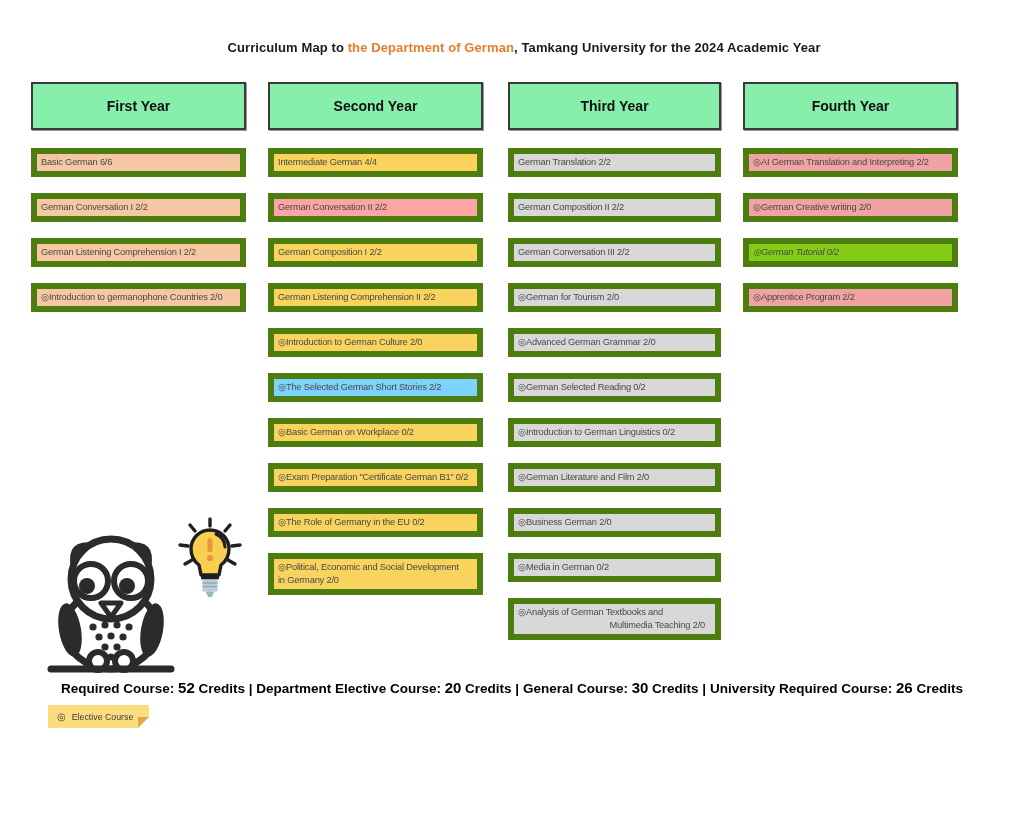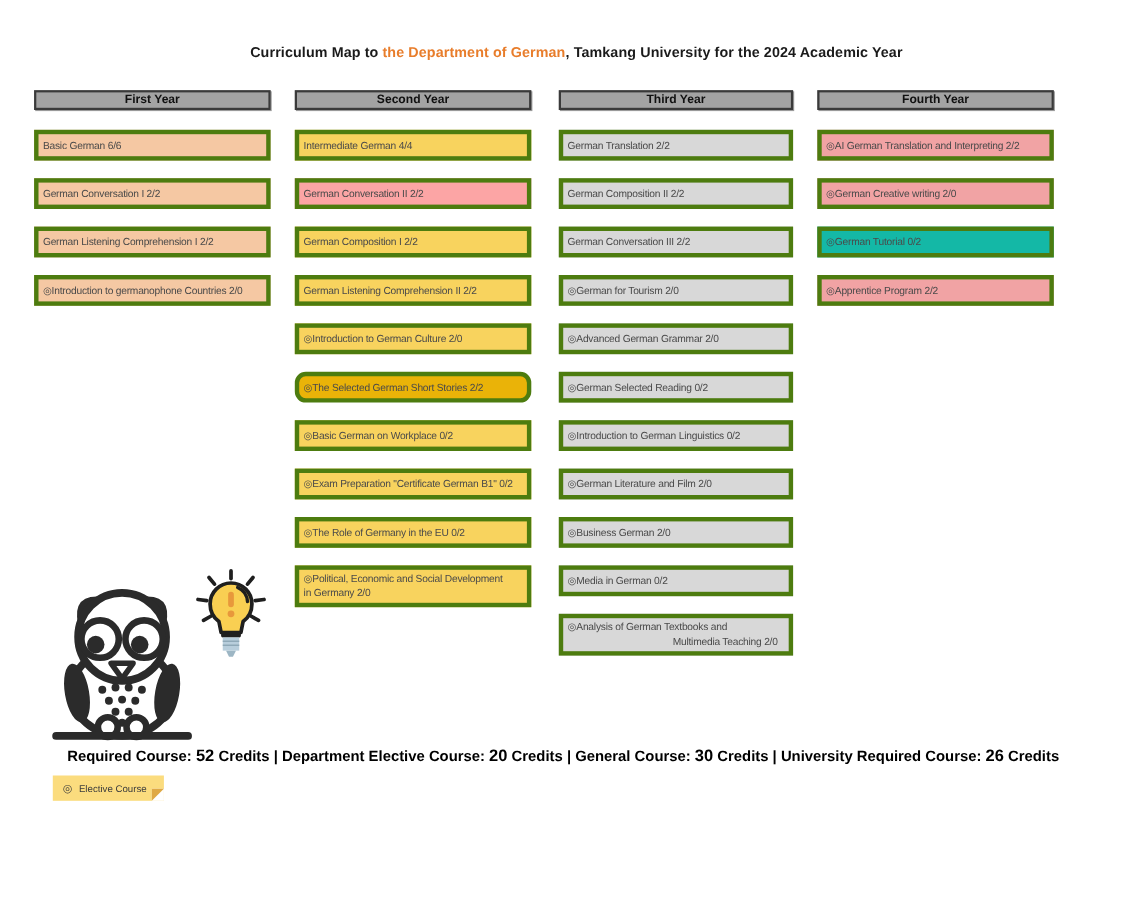--- a/index.html
+++ b/index.html
@@ -15,27 +15,27 @@
   .title .hl { color:#E87D2B; }
 
   .columns { position:absolute; top:82px; left:0; width:100%; height:560px; }
   .column { position:absolute; top:0; }
   .column:nth-child(1) { left:31px;  width:215px; }
   .column:nth-child(2) { left:268px; width:215px; }
   .column:nth-child(3) { left:508px; width:213px; }
   .column:nth-child(4) { left:743px; width:215px; }
 
   .col-header {
-    box-sizing:border-box; height:18px; border:2px solid #3a3a3a; background:#a3a3a3;
+    box-sizing:border-box; height:48px; border:2px solid #3a3a3a; background:#86efac;
     display:flex; align-items:center; justify-content:center;
-    font-size:11px; font-weight:bold; color:#111; margin-bottom:18px;
+    font-size:14px; font-weight:bold; color:#111; margin-bottom:18px;
     box-shadow:1px 1px 0 #9a9a9a;
   }
   .course {
-    box-sizing:border-box; min-height:28px; border:4px solid #4d7c0f;
+    box-sizing:border-box; min-height:28px; border:6px solid #4d7c0f;
     margin-bottom:16px; padding:2px 4px; display:flex; flex-direction:column;
     justify-content:center; overflow:hidden;
   }
   .course-line {
     font-size:9.3px; color:#4a4a4a; line-height:13px;
     letter-spacing:-0.2px; white-space:nowrap;
   }
 
   .stats {
     position:absolute; top:679px; left:0; width:100%; text-align:center;
@@ -91,21 +91,21 @@
         </div>
         <div class="course" style="background: rgb(248, 211, 94);">
           <div class="course-line">German Composition I 2/2</div>
         </div>
         <div class="course" style="background: rgb(248, 211, 94);">
           <div class="course-line">German Listening Comprehension II 2/2</div>
         </div>
         <div class="course" style="background: rgb(248, 211, 94);">
           <div class="course-line">◎Introduction to German Culture 2/0</div>
         </div>
-        <div class="course" style="background: #eab308; border-radius: 10px;">
+        <div class="course" style="background: #7dd3fc;">
           <div class="course-line">◎The Selected German Short Stories 2/2</div>
         </div>
         <div class="course" style="background: rgb(248, 211, 94);">
           <div class="course-line">◎Basic German on Workplace 0/2</div>
         </div>
         <div class="course" style="background: rgb(248, 211, 94);">
           <div class="course-line">◎Exam Preparation "Certificate German B1" 0/2</div>
         </div>
         <div class="course" style="background: rgb(248, 211, 94);">
           <div class="course-line">◎The Role of Germany in the EU 0/2</div>
@@ -153,21 +153,21 @@
         </div>
       </div>
       <div class="column">
         <div class="col-header">Fourth Year</div>
         <div class="course" style="background: rgb(241, 163, 164);">
           <div class="course-line">◎AI German Translation and Interpreting 2/2</div>
         </div>
         <div class="course" style="background: rgb(241, 163, 164);">
           <div class="course-line">◎German Creative writing 2/0</div>
         </div>
-        <div class="course" style="background: #14b8a6;">
+        <div class="course" style="background: #84cc16; font-style: italic;">
           <div class="course-line">◎German Tutorial 0/2</div>
         </div>
         <div class="course" style="background: rgb(241, 163, 164);">
           <div class="course-line">◎Apprentice Program 2/2</div>
         </div>
       </div>
     </div>
 
   <svg class="owl" width="130" height="148" viewBox="0 0 130 148">
     <path d="M27,48 Q15,10 51,16 Q37,28 38,48 Z" fill="#2b2b2b"></path>

